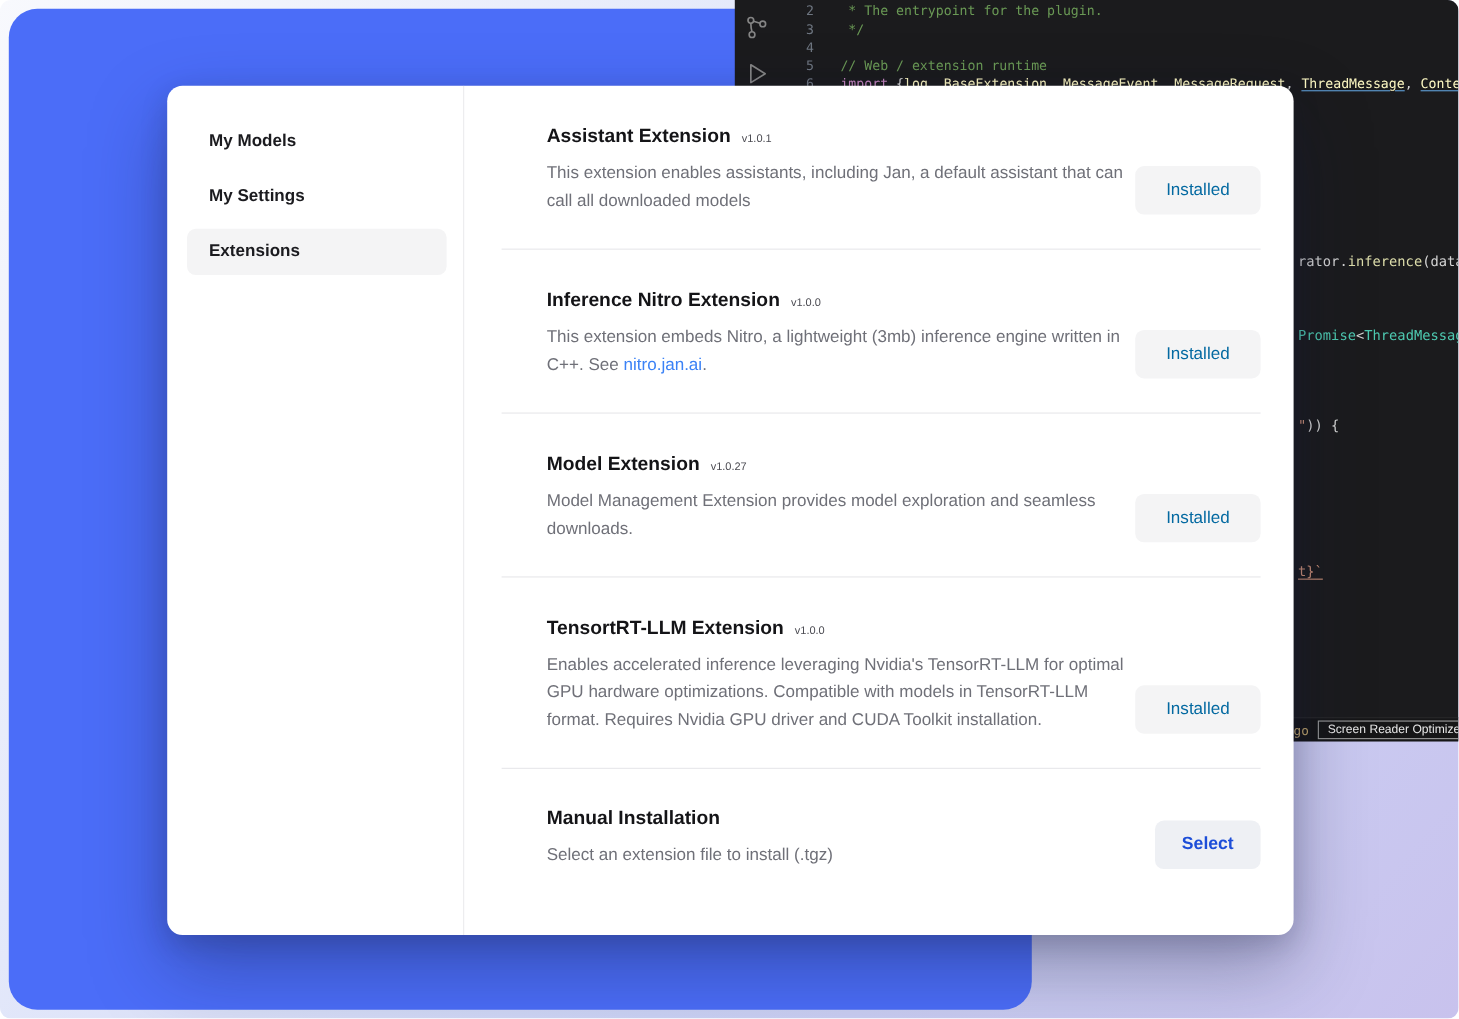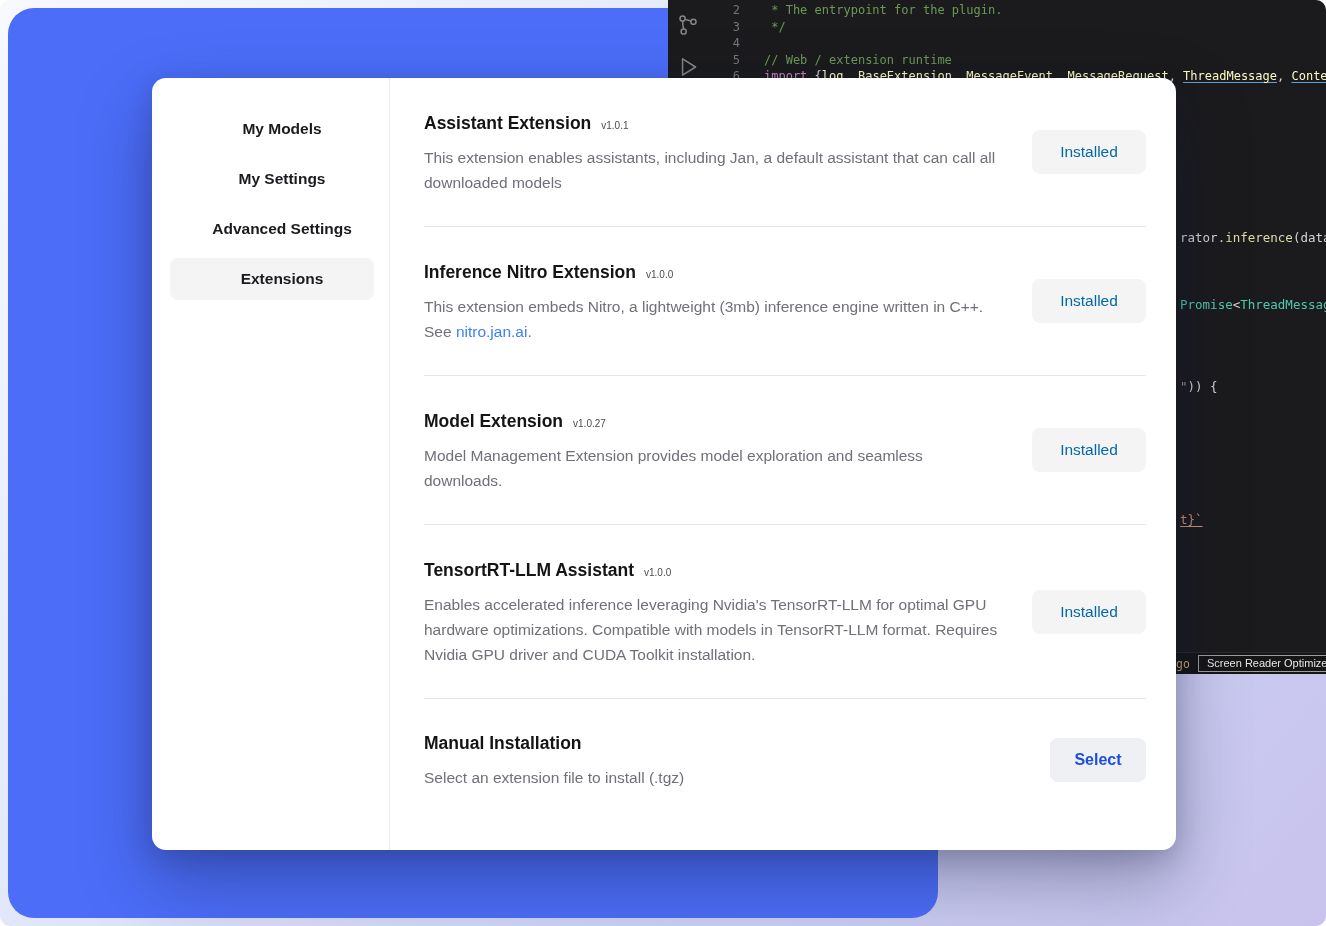--- a/index.html
+++ b/index.html
@@ -30,25 +30,25 @@
   .tok.stru{color:#ce9178;text-decoration:underline;text-underline-offset:2px}
   .frag{position:absolute;left:512px;font-family:"DejaVu Sans Mono",monospace;font-size:12.5px;white-space:pre;}
   .frag-1{top:230px}.frag-2{top:297px}.frag-3{top:379px}.frag-4{top:512px}
   .editor-status{position:absolute;left:0;bottom:0;width:100%;height:21px;background:#161617;border-top:1px solid #2a2a2b;}
   .status-go{position:absolute;left:508px;top:4px;color:#c5a96f;font-family:"DejaVu Sans Mono",monospace;font-size:11.5px;}
   .sr-box{position:absolute;left:530px;top:2px;height:15px;line-height:15px;border:1px solid #9d9d9d;color:#e8e8e8;font-size:11px;padding:0 8px;white-space:nowrap;}
 
   
   .modal{position:absolute;left:152px;top:78px;width:1024px;height:772px;background:#ffffff;border-radius:14px;
          box-shadow:0 30px 70px rgba(20,25,60,.35),0 8px 24px rgba(20,25,60,.18);display:flex;overflow:hidden;}
-  .sidebar{width:238px;flex:none;border-right:1px solid #ececee;padding:30px 15px 0 18px;box-sizing:border-box;text-align:center;}
+  .sidebar{width:270px;flex:none;border-right:1px solid #ececee;padding:30px 15px 0 18px;box-sizing:border-box;}
   .side-item{height:42px;line-height:42px;padding-left:20px;border-radius:8px;font-size:15.5px;font-weight:700;color:#1b1b1f;margin-bottom:8px;cursor:pointer;}
   .side-item.selected{background:#f4f4f5;}
   .content{flex:1;padding:0 30px 0 34px;box-sizing:border-box;}
-  .ext-block{display:flex;justify-content:space-between;align-items:center;padding:31px 0;}
+  .ext-block{display:flex;justify-content:space-between;align-items:flex-end;padding:31px 0;margin-left:41px;}
   .ext-block.manual{padding:30px 0 28px;}
   .divider{border:none;border-top:1px solid #e7e7ea;margin:0;}
   .ext-info{max-width:578px;}
   .title-row{display:flex;align-items:baseline;gap:10px;}
   .ext-name{font-size:17.5px;font-weight:700;color:#141417;line-height:28px;margin:0;}
   .ext-ver{font-size:10px;color:#4b4b52;}
   .ext-desc{margin:8px 0 0;font-size:15.5px;line-height:25px;color:#6f7078;}
   .link{color:#3b82f6;text-decoration:none;cursor:pointer;}
   .btn{border:none;border-radius:8px;height:44px;font-family:inherit;cursor:pointer;flex:none;}
   .btn-installed{min-width:114px;padding:0 22px;background:#f4f4f5;color:#0369a1;font-size:15.5px;font-weight:500;}
@@ -110,21 +110,20 @@
       <span class="status-go">go</span>
       <span class="sr-box">Screen Reader Optimize</span>
     </div>
   </div>
 
   <div class="modal">
 
     <nav class="sidebar">
       <div class="side-item">My Models</div>
       <div class="side-item">My Settings</div>
-      <div class="side-item">Advanced Settings</div>
       <div class="side-item selected">Extensions</div>
     </nav>
 
     <main class="content">
 
       <section class="ext-block">
         <div class="ext-info">
           <div class="title-row">
             <h3 class="ext-name">Assistant Extension</h3>
             <span class="ext-ver">v1.0.1</span>
@@ -155,21 +154,21 @@
           </div>
           <p class="ext-desc">Model Management Extension provides model exploration and seamless downloads.</p>
         </div>
         <button class="btn btn-installed">Installed</button>
       </section>
       <hr class="divider">
 
       <section class="ext-block">
         <div class="ext-info">
           <div class="title-row">
-            <h3 class="ext-name">TensortRT-LLM Assistant</h3>
+            <h3 class="ext-name">TensortRT-LLM Extension</h3>
             <span class="ext-ver">v1.0.0</span>
           </div>
           <p class="ext-desc">Enables accelerated inference leveraging Nvidia's TensorRT-LLM for optimal GPU hardware optimizations. Compatible with models in TensorRT-LLM format. Requires Nvidia GPU driver and CUDA Toolkit installation.</p>
         </div>
         <button class="btn btn-installed">Installed</button>
       </section>
       <hr class="divider">
 
       <section class="ext-block manual">
         <div class="ext-info">

